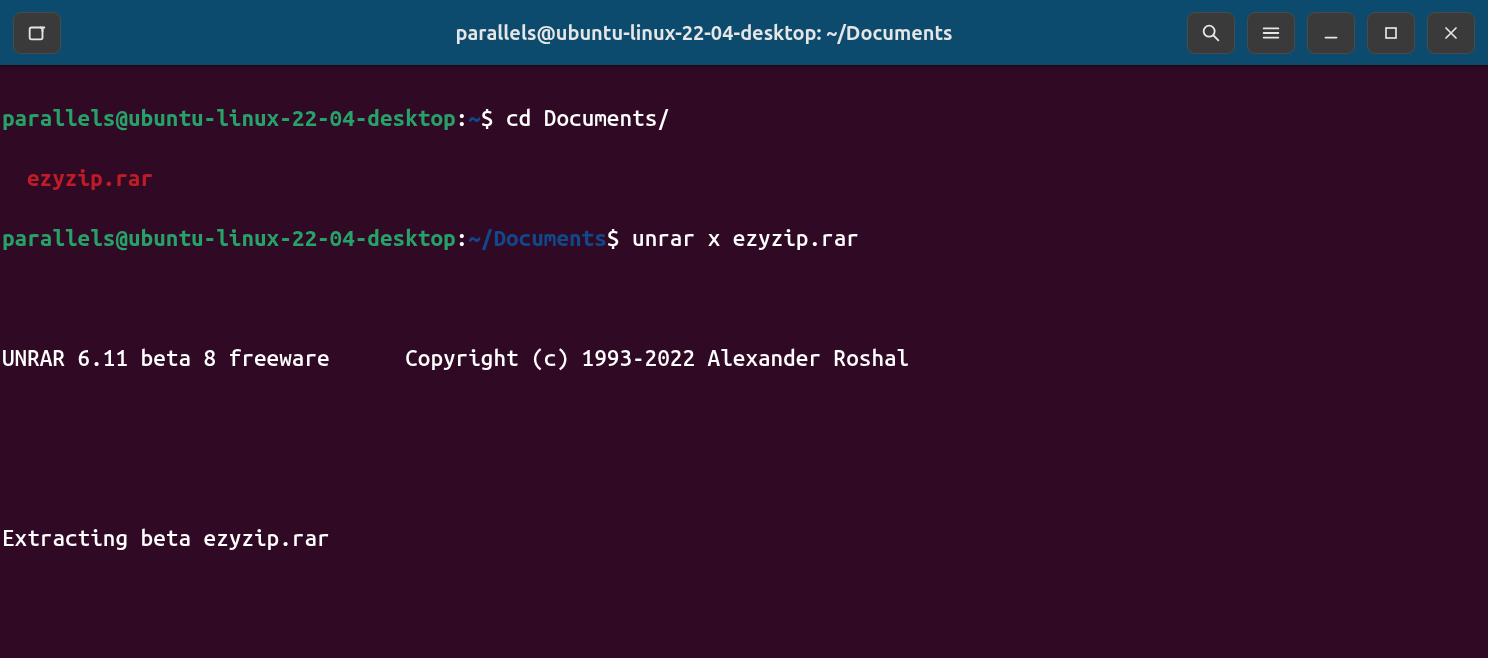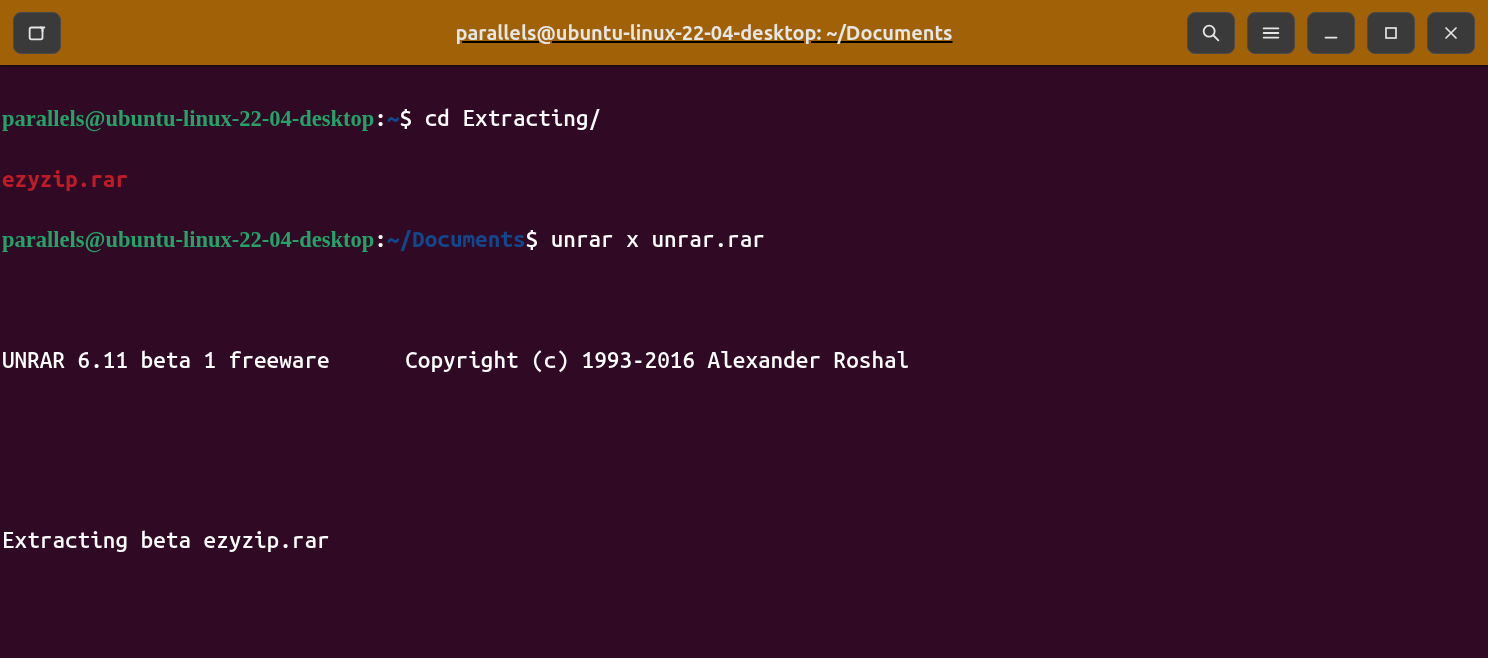--- a/index.html
+++ b/index.html
@@ -5,26 +5,25 @@
     * { margin: 0; padding: 0; box-sizing: border-box; }
     body {
       width: 1488px;
       height: 658px;
       background: #300a24;
       font-family: 'Ubuntu Mono', 'DejaVu Sans Mono', monospace;
       overflow: hidden;
     }
     .titlebar {
       height: 65px;
-      background: #a16207;
+      background: #0c4a6e;
       display: flex;
       align-items: center;
       padding: 0 13px;
       box-shadow: 0 1px 2px rgba(0,0,0,0.6);
-      text-decoration: underline;
     }
     .tb-left { display: flex; align-items: center; width: 260px; }
     .tb-center { flex: 1; text-align: center; color: #e6e6e6; font-family: Ubuntu, sans-serif; font-size: 20px; font-weight: 600; }
     .tb-right { display: flex; align-items: center; gap: 12px; width: 340px; justify-content: flex-end; }
     .tb-btn {
       width: 48px; height: 42px;
       border-radius: 8px;
       background: #3a3a3a;
       border: 1px solid #4a4a4a;
       display: flex; align-items: center; justify-content: center;
@@ -33,24 +32,24 @@
     .tb-btn svg { stroke: #e6e6e6; fill: none; stroke-width: 2; }
     .terminal {
       padding: 8px 2px 0 2px;
       font-size: 22.5px;
       line-height: 30px;
       color: #efefef;
       white-space: pre;
       font-weight: 500;
       letter-spacing: 0px;
     }
-    .user { color: #26a269; font-weight: 700; font-family: Liberation Serif, serif; }
+    .user { color: #26a269; font-weight: 700; }
     .path { color: #12488b; font-weight: 700; }
     .white { color: #ffffff; }
-    .red { color: #c01c28; font-weight: 700; }
+    .red { color: #c01c28; font-weight: 700; margin-left: 25px; }
     .row { display: block; }
   </style>
 </head>
 <body>
 
 <div class="titlebar">
   <div class="tb-left">
     <div class="tb-btn">
       <svg width="22" height="22" viewBox="0 0 24 24">
         <rect x="4" y="6" width="14" height="13" rx="2"></rect>
@@ -83,25 +82,25 @@
     </div>
     <div class="tb-btn">
       <svg width="20" height="20" viewBox="0 0 24 24">
         <path d="M6 6 l12 12 M18 6 l-12 12" stroke-linecap="round"></path>
       </svg>
     </div>
   </div>
 </div>
 
 <div class="terminal">
-<span class="row"><span class="user">parallels@ubuntu-linux-22-04-desktop</span><span class="white">:</span><span class="path">~</span><span class="white">$ </span><span class="white">cd Extracting/</span></span>
+<span class="row"><span class="user">parallels@ubuntu-linux-22-04-desktop</span><span class="white">:</span><span class="path">~</span><span class="white">$ </span><span class="white">cd Documents/</span></span>
 <span class="row"><span class="red">ezyzip.rar</span></span>
-<span class="row"><span class="user">parallels@ubuntu-linux-22-04-desktop</span><span class="white">:</span><span class="path">~/Documents</span><span class="white">$ </span><span class="white">unrar x unrar.rar</span></span>
+<span class="row"><span class="user">parallels@ubuntu-linux-22-04-desktop</span><span class="white">:</span><span class="path">~/Documents</span><span class="white">$ </span><span class="white">unrar x ezyzip.rar</span></span>
 <span class="row"> </span>
-<span class="row white">UNRAR 6.11 beta 1 freeware      Copyright (c) 1993-2016 Alexander Roshal</span>
+<span class="row white">UNRAR 6.11 beta 8 freeware      Copyright (c) 1993-2022 Alexander Roshal</span>
 <span class="row"> </span>
 <span class="row"> </span>
 <span class="row white">Extracting beta ezyzip.rar</span>
 <span class="row"> </span>
 
 
 
 
 
 

